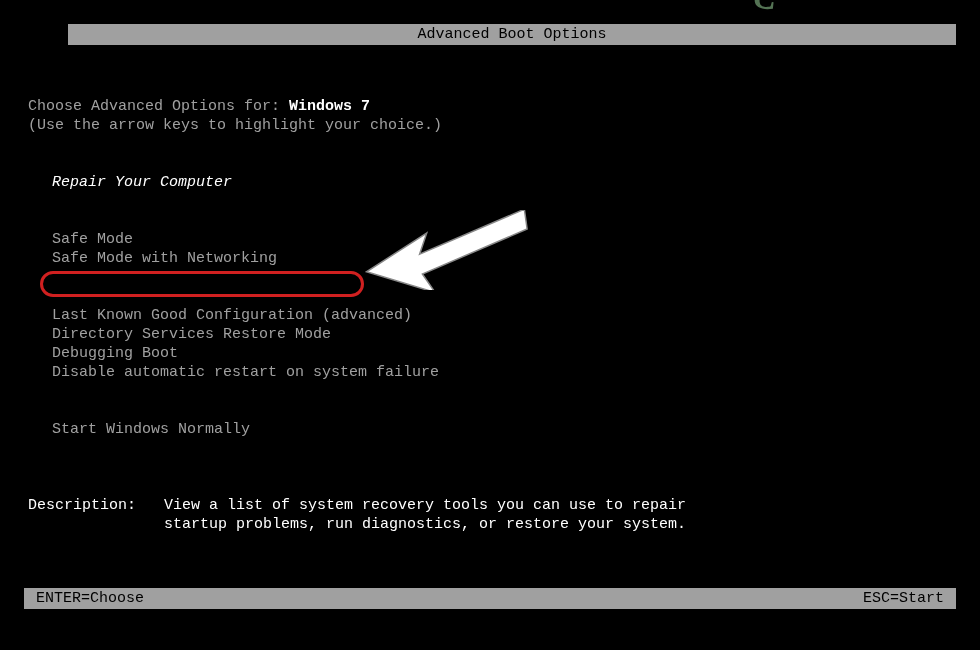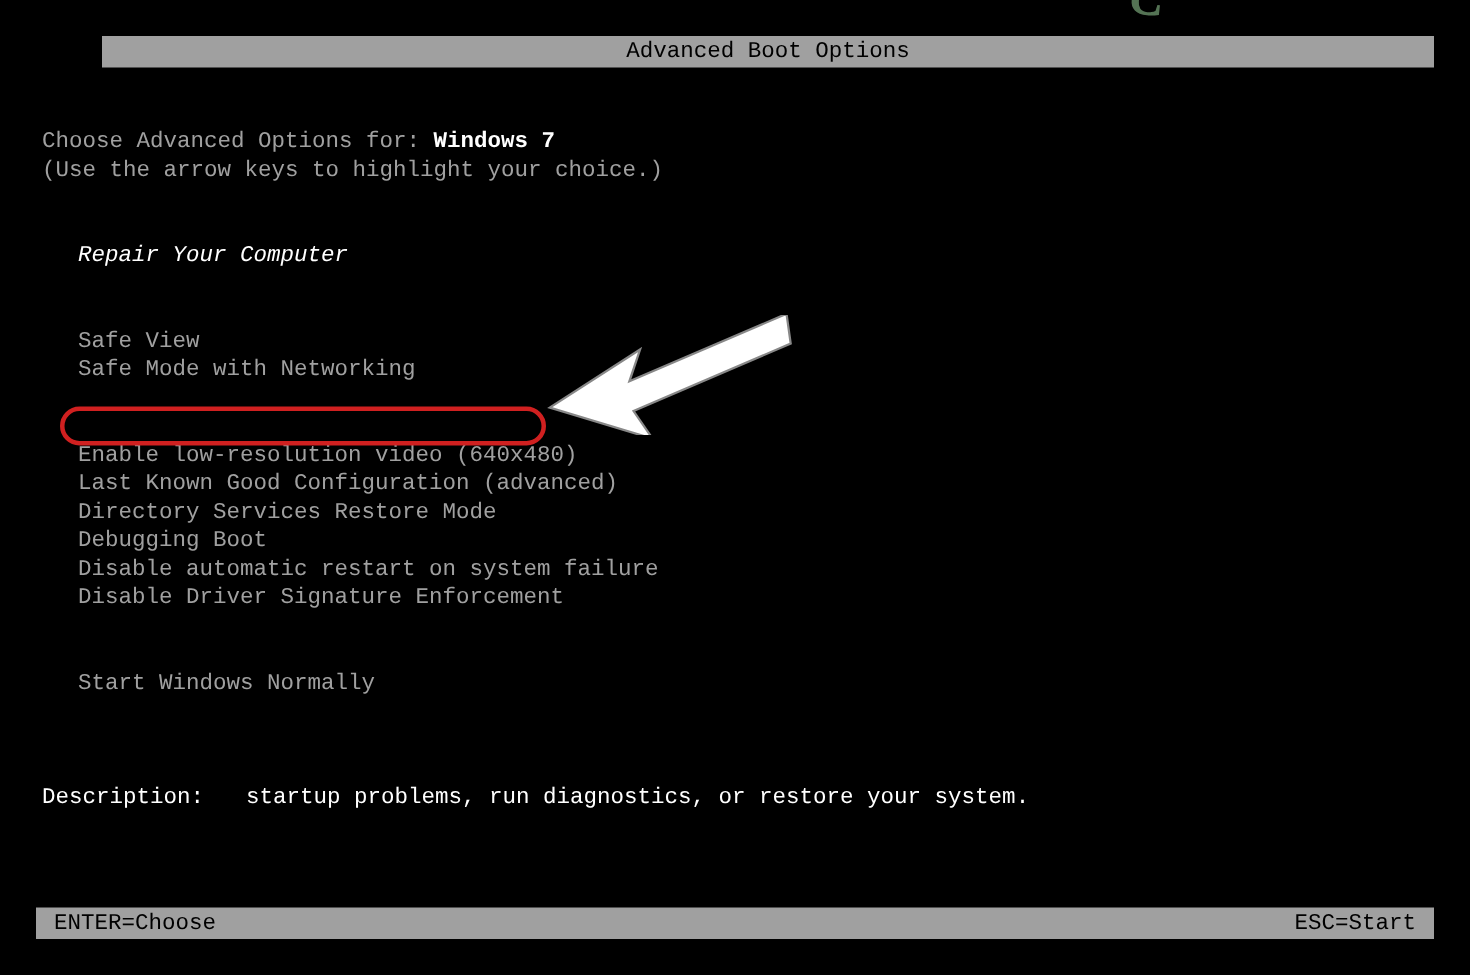--- a/index.html
+++ b/index.html
@@ -28,20 +28,21 @@
       background: #a0a0a0;
       color: #000;
       text-align: center;
       padding: 2px 0;
       font-weight: normal;
       margin-left: 44px;
     }
     .content {
       padding-top: 40px;
       padding-left: 4px;
+      margin-top: 12px;
     }
     .line {
       line-height: 19px;
       white-space: pre;
     }
     .white {
       color: #fff;
     }
     .os-name {
       color: #fff;
@@ -75,21 +76,21 @@
       position: absolute;
       left: 360px;
       top: 210px;
       pointer-events: none;
       z-index: 5;
     }
     .footer-bar {
       position: absolute;
       left: 24px;
       right: 24px;
-      bottom: 24px;
+      bottom: 41px;
       background: #a0a0a0;
       color: #000;
       padding: 2px 12px;
       display: flex;
       justify-content: space-between;
     }
     .desc-row {
       display: flex;
     }
     .desc-label {
@@ -120,42 +121,41 @@
   <div class="content">
     <div class="line"><span>Choose Advanced Options for:</span> <span class="os-name">Windows 7</span></div>
     <div class="line">(Use the arrow keys to highlight your choice.)</div>
 
     <div class="group-space"></div>
 
     <div class="line indent1 white">Repair Your Computer</div>
 
     <div class="group-space"></div>
 
-    <div class="line indent2">Safe View</div>
+    <div class="line indent2">Safe Mode</div>
     <div class="line indent2">Safe Mode with Networking</div>
 
     <div class="group-space"></div>
 
-    <div class="line indent2">Enable low-resolution video (640x480)</div>
     <div class="line indent2">Last Known Good Configuration (advanced)</div>
     <div class="line indent2">Directory Services Restore Mode</div>
     <div class="line indent2">Debugging Boot</div>
     <div class="line indent2">Disable automatic restart on system failure</div>
-    <div class="line indent2">Disable Driver Signature Enforcement</div>
 
     <div class="group-space"></div>
 
     <div class="line indent2">Start Windows Normally</div>
 
     <div class="group-space"></div>
     <div class="small-space"></div>
 
     <div class="desc-row">
       <div class="line white desc-label">Description:</div>
       <div>
+        <div class="line white">View a list of system recovery tools you can use to repair</div>
         <div class="line white">startup problems, run diagnostics, or restore your system.</div>
       </div>
     </div>
   </div>
 
   <div class="highlight-border"></div>
 </div>
 
 <svg class="arrow" width="180" height="80">
   <path d="M 170 10 L 60 40 L 70 20 L 5 50 L 70 80 L 60 60 L 170 30 Z" fill="#fff" stroke="#888" stroke-width="1.5" transform="rotate(-8 90 45)"></path>

